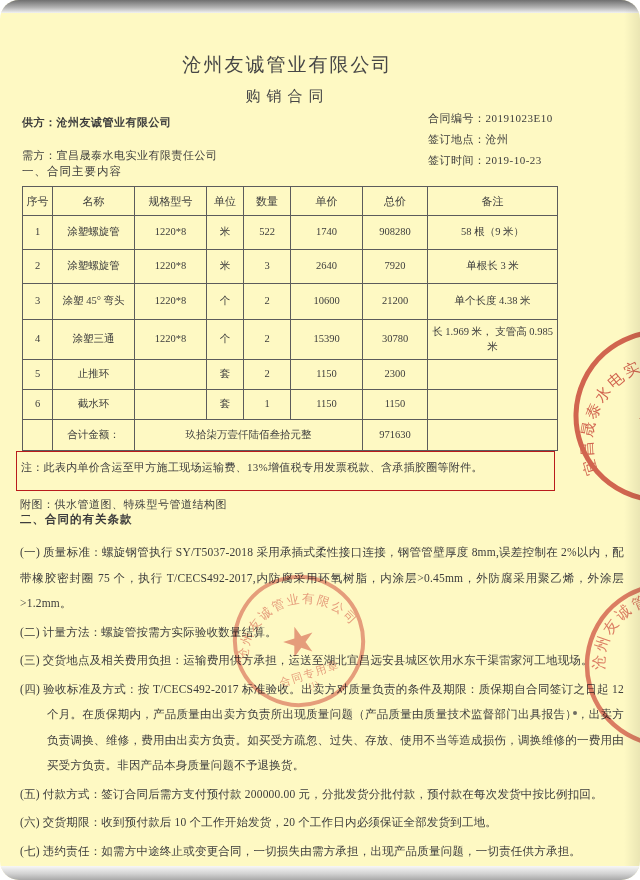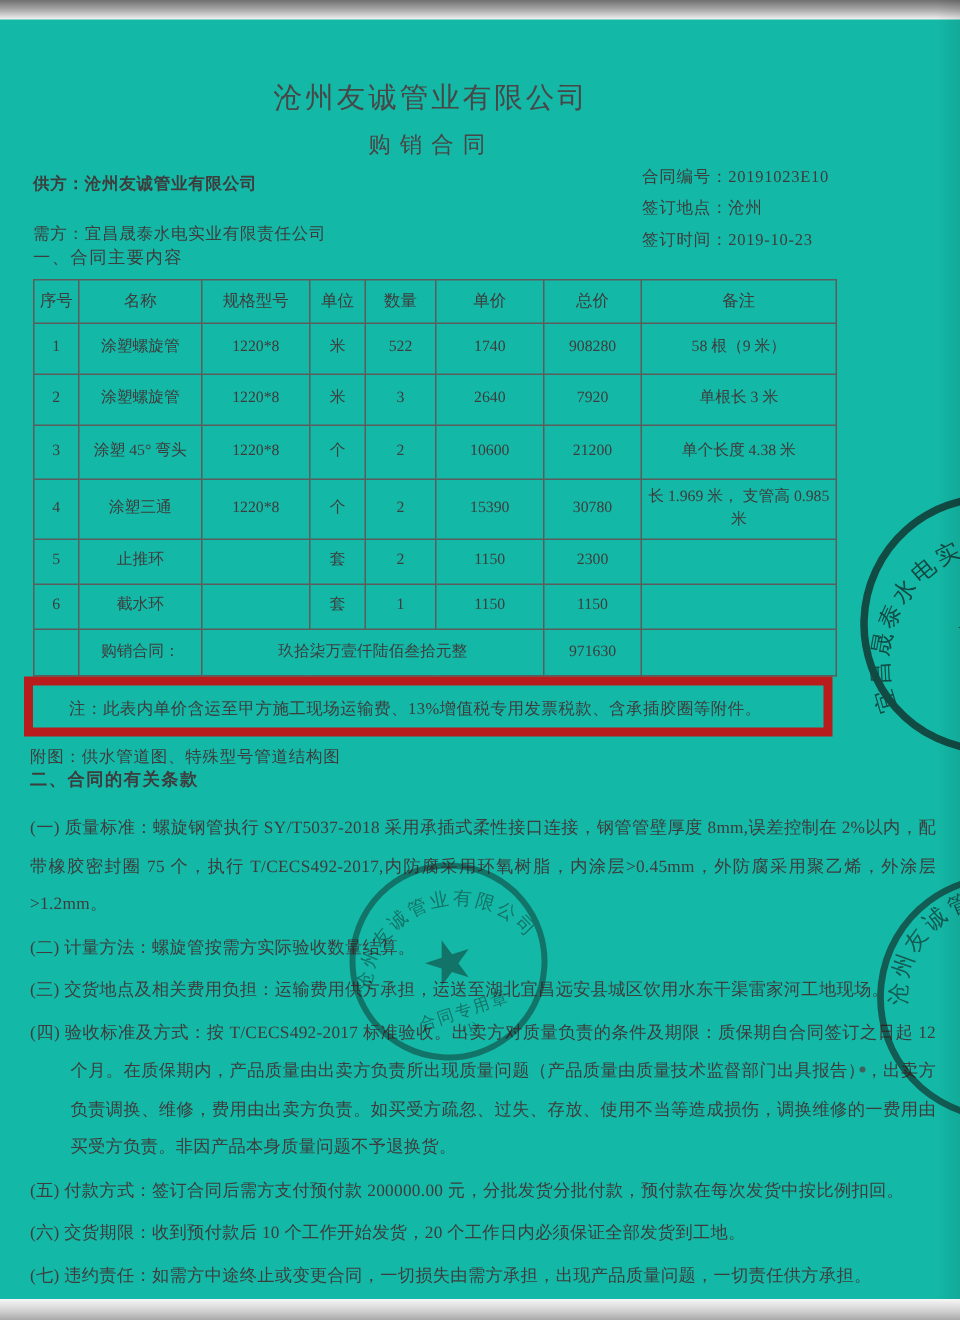--- a/index.html
+++ b/index.html
@@ -1,40 +1,41 @@
 <!DOCTYPE html>
 <html><head>
 <meta charset="utf-8">
 <style>
   html,body{margin:0;padding:0;background:#ffffff;}
   .page{
     position:relative;width:640px;height:880px;overflow:hidden;
-    background:#14b8a6;color:#3d3d3d;
+    background:#fef9c3;color:#3d3d3d;
     font-family:"Liberation Serif","DejaVu Serif",serif;
+    border-radius:19px;
   }
   .band-top{position:absolute;top:0;left:0;right:0;height:13px;
     background:linear-gradient(#6f6f6f,#aFAFAF 55%,#f2f2f2);}
   .band-bottom{position:absolute;bottom:0;left:0;right:0;height:14px;
     background:linear-gradient(#f7f7f7,#d2d2d2 55%,#a9a9a9);}
   .edge-shadow{position:absolute;top:0;right:0;width:16px;height:100%;
     background:linear-gradient(90deg,rgba(0,0,0,0),rgba(0,0,0,0.08));}
   .abs{position:absolute;}
   .doc-title{top:52px;left:0;width:575px;text-align:center;font-size:19px;letter-spacing:2px;color:#474747;}
   .doc-sub{top:87px;left:0;width:575px;text-align:center;font-size:15px;letter-spacing:6px;color:#474747;}
   .meta{font-size:11px;letter-spacing:.5px;white-space:nowrap;}
   .sec-head{font-size:11.5px;letter-spacing:1px;text-align:center;}
   
   .goods{border-collapse:collapse;table-layout:fixed;width:535px;}
   .goods td{border:1px solid #5c5c5c;font-size:10.5px;text-align:center;
     vertical-align:middle;padding:0 3px;line-height:1.35;color:#3d3d3d;}
   .goods .hd td{font-size:11px;height:28px;}
   .r1{height:34px}.r2{height:34px}.r3{height:36px}.r4{height:40px}
   .r5{height:30px}.r6{height:30px}.r7{height:31px}
-  .notebox{left:16px;top:451px;width:539px;height:40px;border:6px solid #b91c1c;
-    box-sizing:border-box;font-size:11px;padding:8px 6px 0 24px;letter-spacing:.3px;}
+  .notebox{left:16px;top:451px;width:539px;height:40px;border:1px solid #b91c1c;
+    box-sizing:border-box;font-size:11px;padding:8px 6px 0 4px;letter-spacing:.3px;}
   .attach{left:20px;top:497px;font-size:11px;letter-spacing:.5px;}
   .sec2{left:20px;top:512px;width:604px;}
   .sec2 h3{font-size:11.5px;font-weight:bold;margin:0 0 13px 0;letter-spacing:1px;}
   .clause{font-size:11.5px;line-height:25.5px;margin:0 0 3px 0;letter-spacing:.2px;text-align:justify;}
   .hang{padding-left:27px;text-indent:-27px;}
   
   .stamp{position:absolute;mix-blend-mode:multiply;pointer-events:none;}
   .speck{position:absolute;left:573px;top:711px;width:4px;height:4px;border-radius:50%;background:#4a4a4a;opacity:.8;}
 </style>
 </head>
@@ -134,21 +135,21 @@
       <td>截水环</td>
       <td></td>
       <td>套</td>
       <td>1</td>
       <td>1150</td>
       <td>1150</td>
       <td></td>
     </tr>
     <tr class="r7">
       <td></td>
-      <td>购销合同：</td>
+      <td>合计金额：</td>
       <td colspan="4">玖拾柒万壹仟陆佰叁拾元整</td>
       <td>971630</td>
       <td></td>
     </tr>
   </tbody>
     </table>
 
   <div class="abs notebox">注：此表内单价含运至甲方施工现场运输费、13%增值税专用发票税款、含承插胶圈等附件。</div>
   <div class="abs attach">附图：供水管道图、特殊型号管道结构图</div>
 

